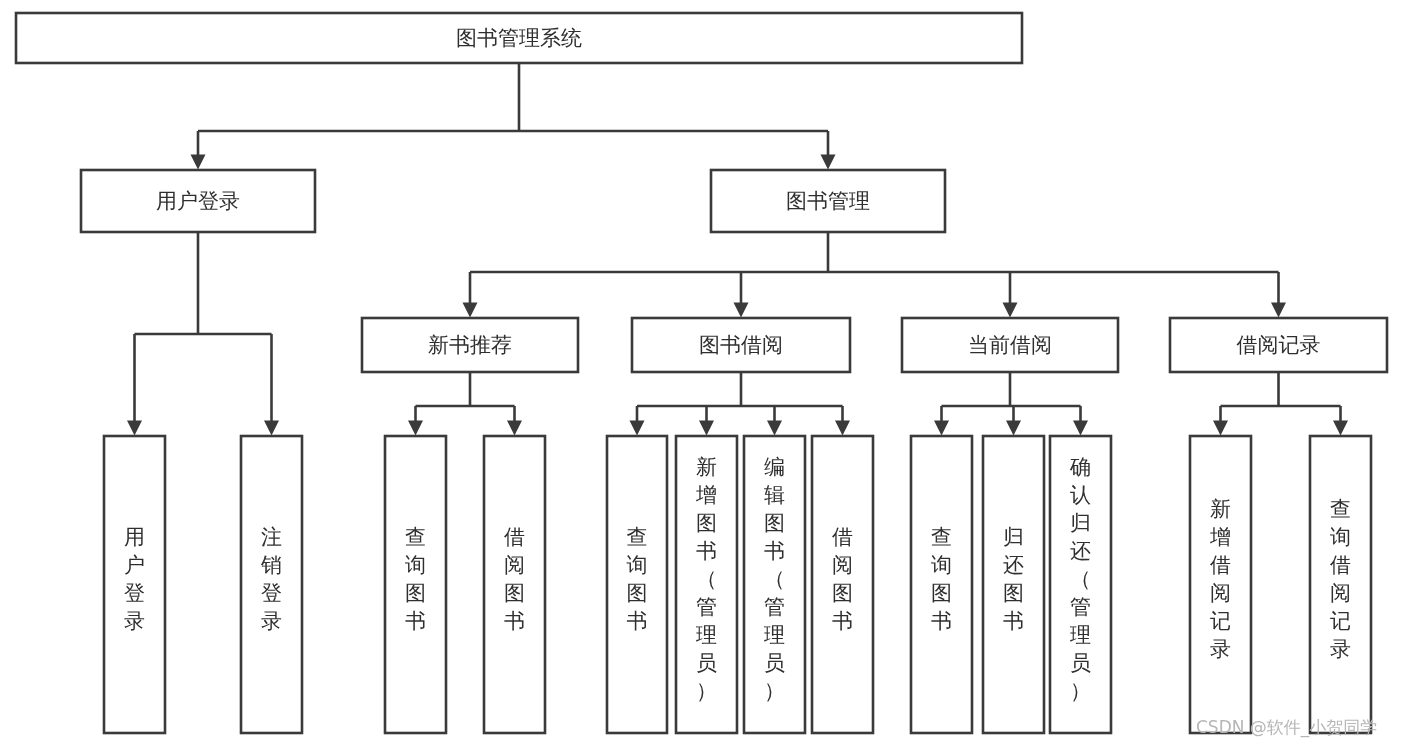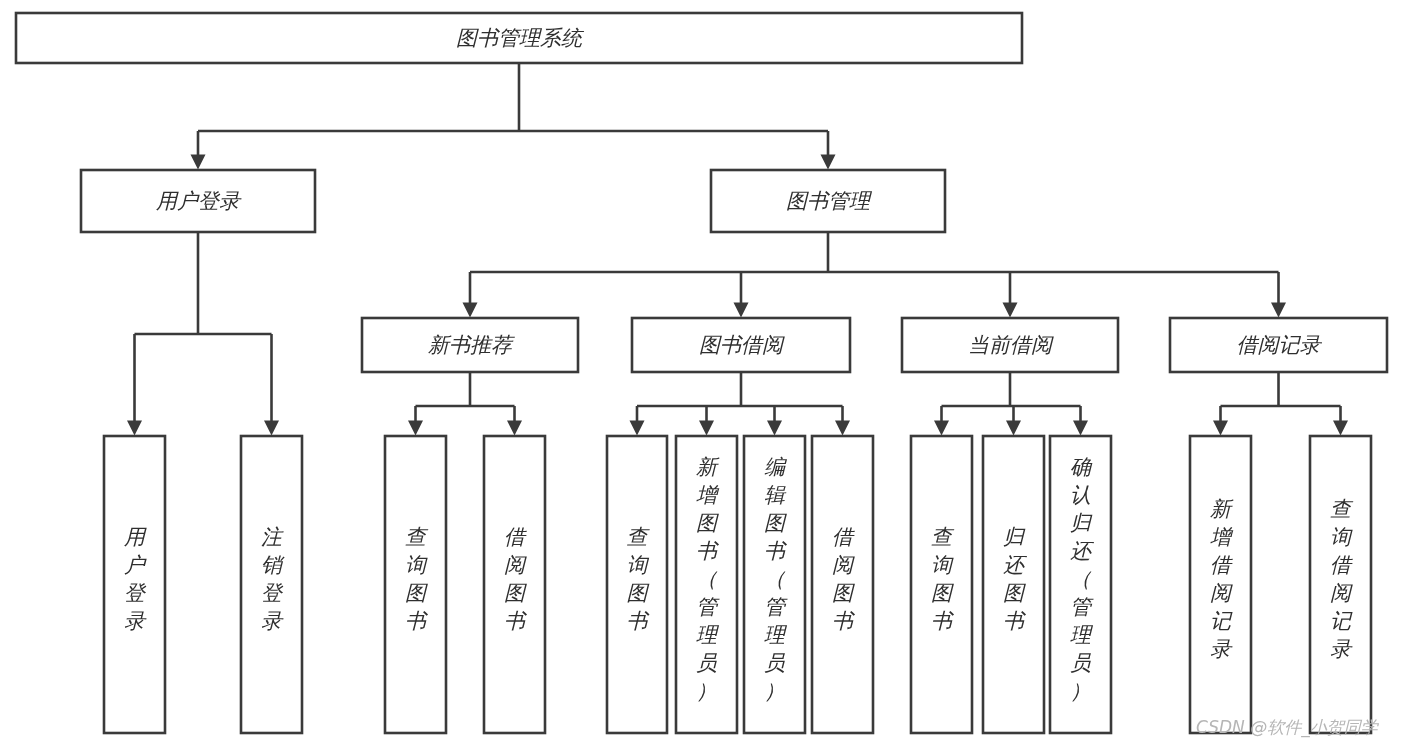--- a/index.html
+++ b/index.html
@@ -11,21 +11,20 @@
   body {
     width: 1405px;
     height: 747px;
     font-family: "DejaVu Sans", "Liberation Sans", sans-serif;
     overflow: hidden;
   }
   #diagram-root {
     position: relative;
     width: 1188px;
     height: 747px;
-    font-style: italic;
   }
   svg#tree-svg {
     position: absolute;
     top: 0;
     left: 0;
     width: 1405px;
     height: 747px;
     display: block;
   }
   .node-box {

